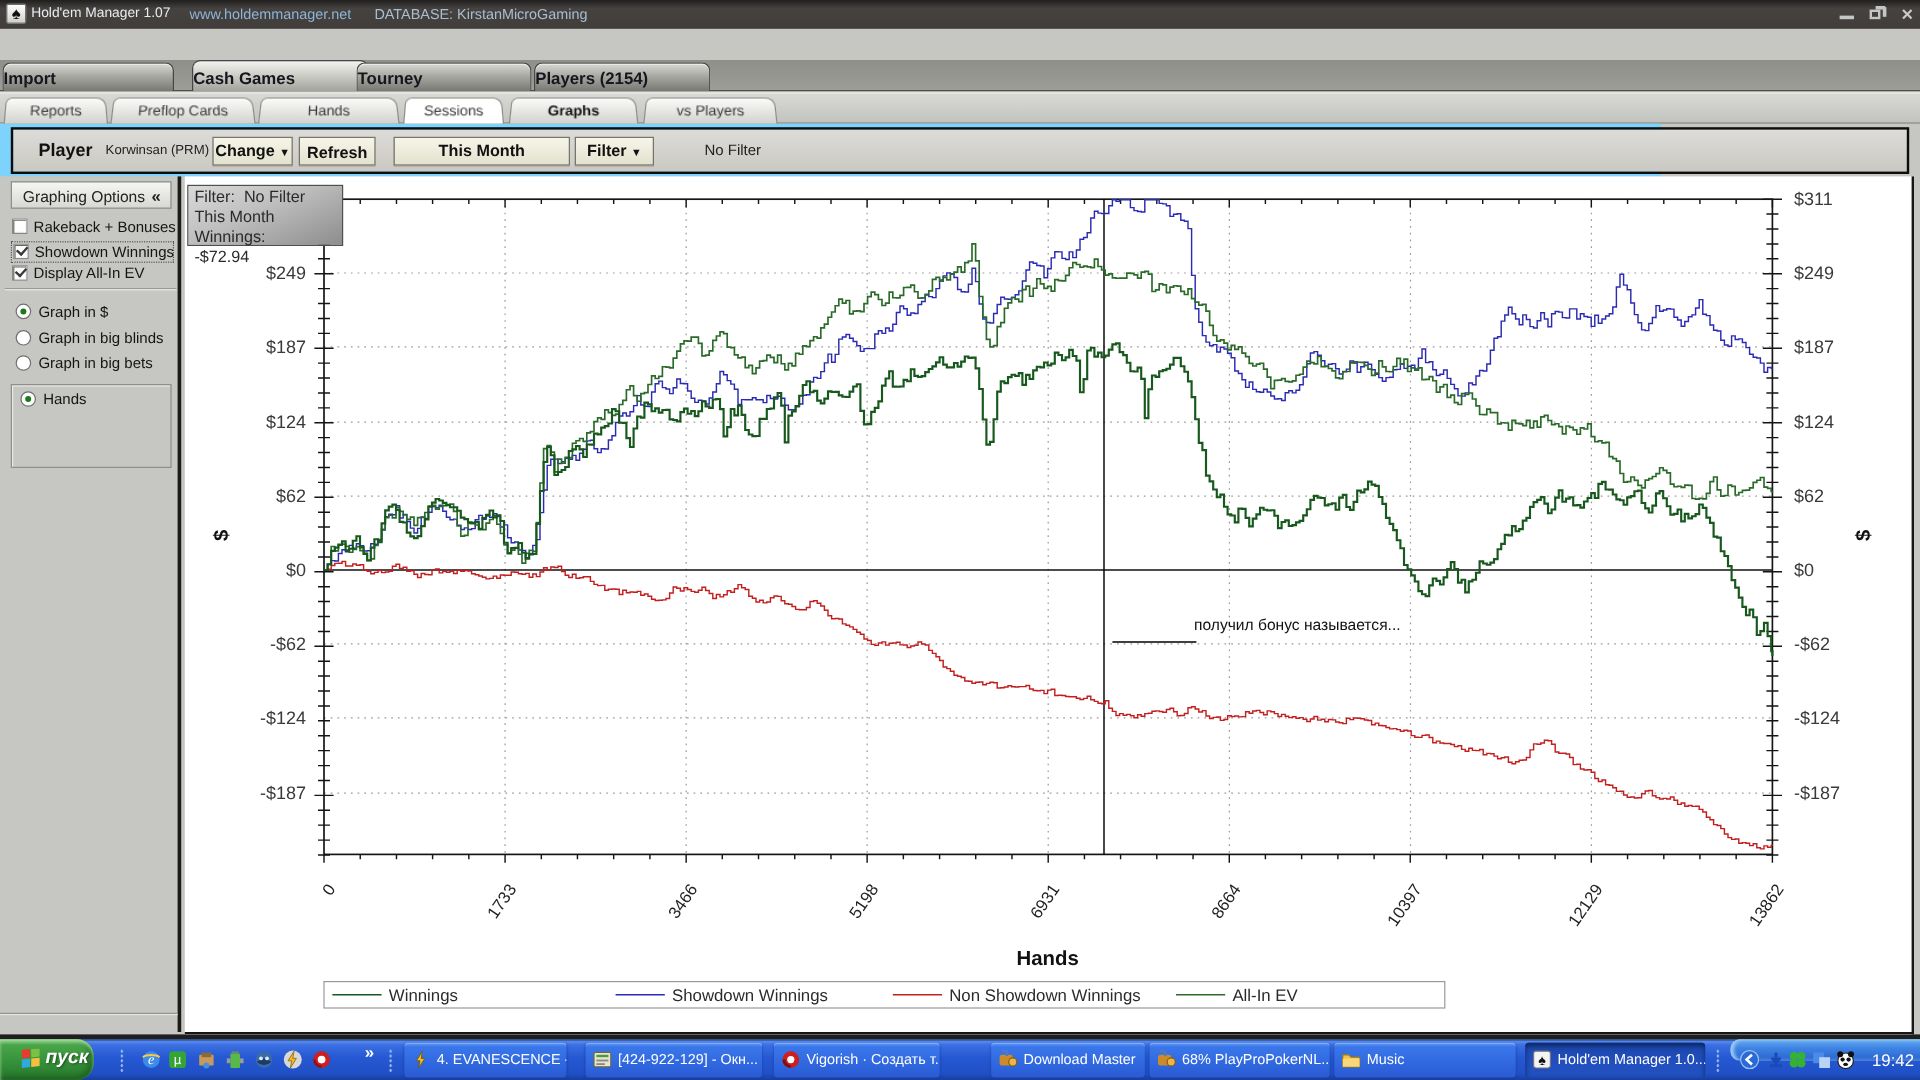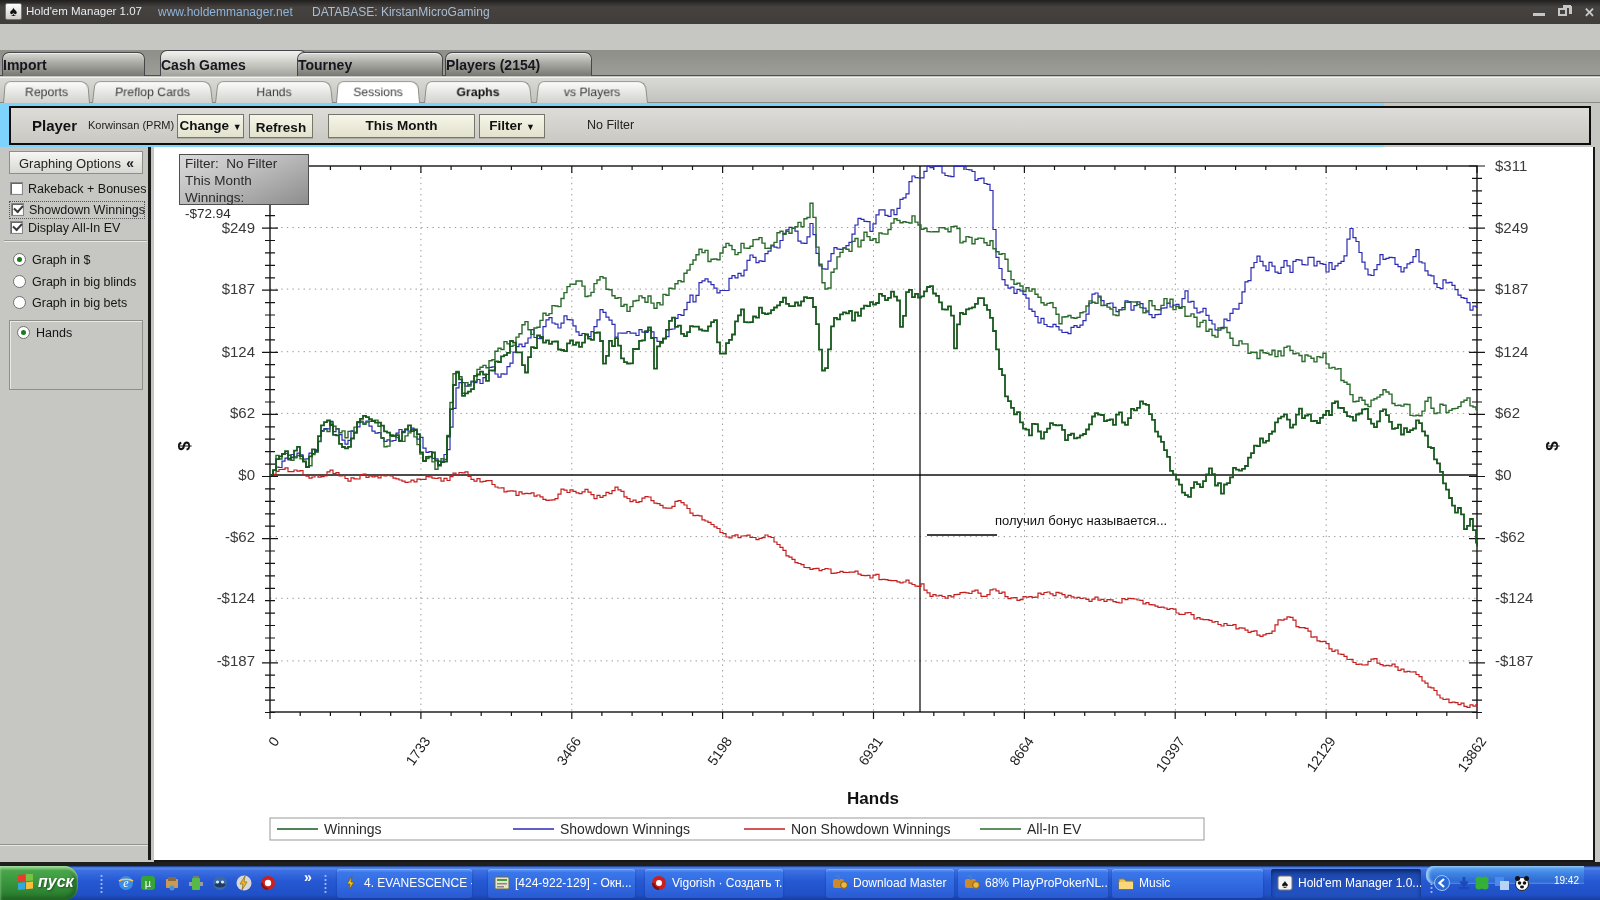--- a/index.html
+++ b/index.html
@@ -35,27 +35,27 @@
 .cbrow{position:absolute;left:10px;font-size:12.5px;color:#151515;white-space:nowrap}
 .cb{display:inline-block;width:13px;height:13px;background:#fff;border:1px solid #888;box-shadow:inset 1px 1px 0 #666,inset -1px -1px 0 #f4f4f4;vertical-align:-2px;margin-right:5px;position:relative}
 .cb.on:after{content:"";position:absolute;left:2px;top:1px;width:7px;height:4px;border-left:2px solid #3a3a3a;border-bottom:2px solid #3a3a3a;transform:rotate(-48deg)}
 .rad{display:inline-block;width:13px;height:13px;background:#fff;border:1px solid #707070;border-radius:50%;vertical-align:-2px;margin-right:6px;position:relative}
 .rad.on:after{content:"";position:absolute;left:3px;top:3px;width:5px;height:5px;border-radius:50%;background:#1c7a1c}
 .sep{position:absolute;left:4px;width:143px;height:2px;border-top:1px solid #9a9a96;border-bottom:1px solid #e8e8e6}
 #handbox{position:absolute;left:9px;top:173px;width:134px;height:70px;border:1px solid #8f8f89;box-shadow:inset 1px 1px 0 #e9e9e7}
 
 #chart{position:absolute;left:154px;top:147px;width:1439px;height:713px;background:#fff;border-right:2px solid #161616;border-bottom:2px solid #161616;box-sizing:content-box;overflow:hidden}
 
-#tip{position:absolute;left:179px;top:154px;width:130px;height:51px;border:1px solid #4f4f4f;background:linear-gradient(155deg,#dadada 0%,#bdbdbd 45%,#8d8d8d 100%);font-size:13.5px;color:#2a2a2a;line-height:16.8px;padding:1px 16px 0 5px}
+#tip{position:absolute;left:156px;top:154px;width:130px;height:51px;border:1px solid #4f4f4f;background:linear-gradient(155deg,#dadada 0%,#bdbdbd 45%,#8d8d8d 100%);font-size:13.5px;color:#2a2a2a;line-height:16.8px;padding:1px 16px 0 5px}
 
 #task{position:absolute;left:0;top:866px;width:1600px;height:34px;background:linear-gradient(#16377e 0%,#5a8af0 6%,#3b6fe2 14%,#2558d2 45%,#2050c6 85%,#183e9c 100%)}
 #start{position:absolute;left:0;top:0;width:78px;height:34px;border-radius:0 14px 14px 0;background:linear-gradient(#7cc878 0%,#48a549 14%,#38953c 50%,#2b7f30 85%,#246f29 100%);box-shadow:inset 0 2px 3px #a8e0a2,inset -3px -2px 5px #1d5f22;color:#fff;font-size:16px;font-weight:bold;font-style:italic;padding:7px 0 0 38px;text-shadow:1px 1px 2px #1e4f20}
 .tbtn{position:absolute;top:3px;height:29px;border-radius:3px;background:linear-gradient(#639af5,#3a77ea 12%,#2e64dd 70%,#2a5ad0);box-shadow:inset 0 1px 0 #7fabf7,0 1px 2px #1a3da0;color:#fff;font-size:12px;padding:7px 0 0 27px;white-space:nowrap;overflow:hidden}
 .tbtn.act{background:linear-gradient(#16388c,#1d49b0 18%,#2250c0 65%,#2150bd);box-shadow:inset 0 2px 4px #0e2868}
-#tray{position:absolute;right:16px;top:0;width:158px;height:18px;background:linear-gradient(#8fc2f5 0%,#5ba1ee 12%,#3f85e4 40%,#2c67d2 90%,#2257c0 100%);box-shadow:inset 3px 0 3px #9ccaf6;border-radius:8px 0 0 8px;color:#fff;font-size:10px}
+#tray{position:absolute;right:0;top:0;width:158px;height:18px;background:linear-gradient(#8fc2f5 0%,#5ba1ee 12%,#3f85e4 40%,#2c67d2 90%,#2257c0 100%);box-shadow:inset 3px 0 3px #9ccaf6;border-radius:8px 0 0 8px;color:#fff;font-size:14px}
 .ql{position:absolute;top:9px;width:16px;height:16px}
 .tsep{position:absolute;top:8px;width:3px;height:20px;background-image:radial-gradient(circle,#9ab8f2 1px,transparent 1.2px);background-size:3px 4px}
 </style></head><body>
 <div id="app">
 <div id="title">
   <div class="sp">♠</div>
   <div class="t1">Hold'em Manager 1.07</div>
   <div class="t2">www.holdemmanager.net</div>
   <div class="t3">DATABASE: KirstanMicroGaming</div>
   <div style="position:absolute;left:1533px;top:13px;width:12px;height:3px;background:#c6c6c6"></div>

